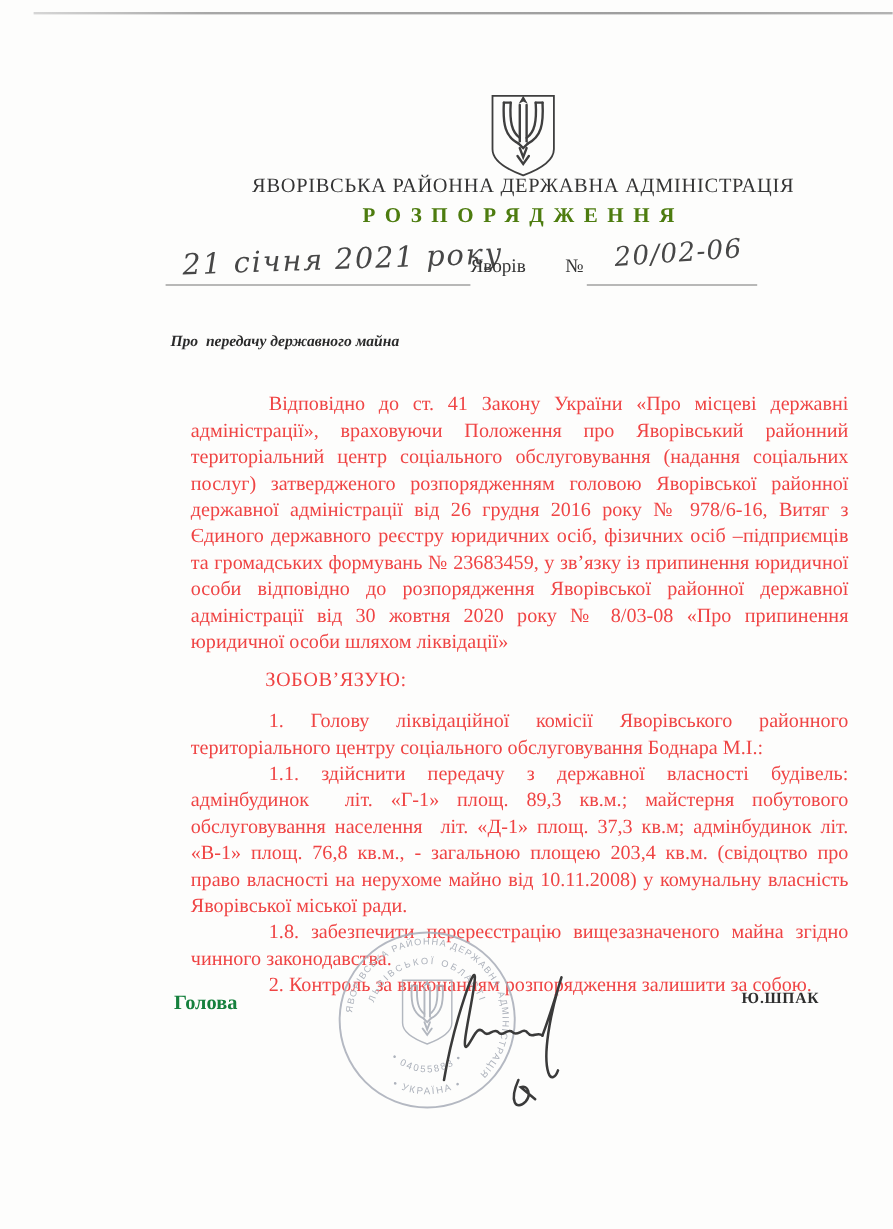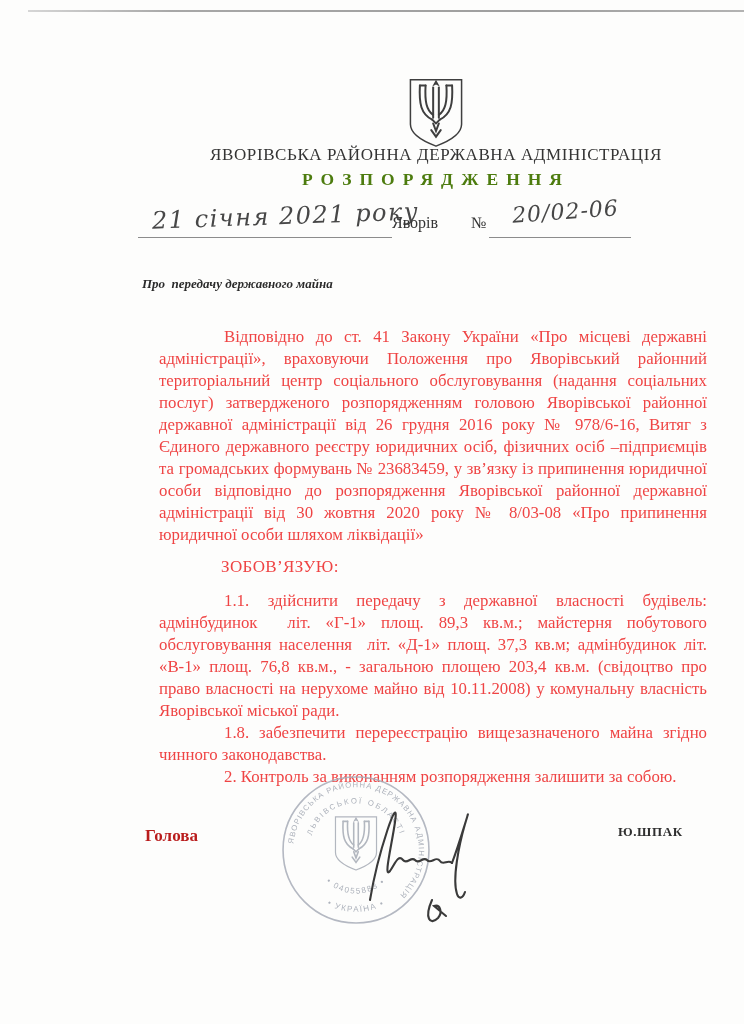--- a/index.html
+++ b/index.html
@@ -66,21 +66,21 @@
     font-size:16.8px;line-height:22px;color:#ef4444;margin-left:47px;
   }
   .body-flow p{
     margin:0;text-align:justify;text-indent:65px;white-space:pre-wrap;
   }
   .resolve-heading{
     margin:10px 0 12px 62px;font-weight:normal;font-size:17px;letter-spacing:.4px;
   }
 
   
-  .sig-role{position:absolute;left:145px;top:826px;font-weight:bold;font-size:17px;color:#b91c1c;}
+  .sig-role{position:absolute;left:145px;top:826px;font-weight:bold;font-size:17px;color:#15803d;}
   .sig-name{position:absolute;left:618px;top:824px;font-weight:bold;font-size:13px;letter-spacing:.6px;color:#2f2f2f;}
 
   .stamp{position:absolute;left:280px;top:774px;width:152px;height:152px;opacity:.85;}
   .stamp text{
     font-family:"Liberation Sans", sans-serif;
     fill:#a0a6b1;
   }
   .signature-ink{position:absolute;left:362px;top:782px;width:130px;height:172px;}
 </style>
 </head>
@@ -123,20 +123,21 @@
   <div class="place">Яворів</div>
   <div class="num-label">№</div>
   <div class="hw hw-number">20/02-06</div>
   <div class="rule-number"></div>
 
   <div class="subject">Про  передачу державного майна</div>
 
   <div class="body-flow">
     <p>Відповідно до ст. 41 Закону України «Про місцеві державні адміністрації», враховуючи Положення про Яворівський районний територіальний центр соціального обслуговування (надання соціальних послуг) затвердженого розпорядженням головою Яворівської районної державної адміністрації від 26 грудня 2016 року № 978/6-16, Витяг з Єдиного державного реєстру юридичних осіб, фізичних осіб –підприємців та громадських формувань № 23683459, у зв’язку із припинення юридичної особи відповідно до розпорядження Яворівської районної державної адміністрації від 30 жовтня 2020 року № 8/03-08 «Про припинення юридичної особи шляхом ліквідації»</p>
     <div class="resolve-heading">ЗОБОВ’ЯЗУЮ:</div>
+    <p>1. Голову ліквідаційної комісії Яворівського районного територіального центру соціального обслуговування Боднара М.І.:</p>
     <p>1.1. здійснити передачу з державної власності будівель: адмінбудинок  літ. «Г-1» площ. 89,3 кв.м.; майстерня побутового обслуговування населення  літ. «Д-1» площ. 37,3 кв.м; адмінбудинок літ. «В-1» площ. 76,8 кв.м., - загальною площею 203,4 кв.м. (свідоцтво про право власності на нерухоме майно від 10.11.2008) у комунальну власність Яворівської міської ради.</p>
     <p>1.8. забезпечити перереєстрацію вищезазначеного майна згідно чинного законодавства.</p>
     <p>2. Контроль за виконанням розпорядження залишити за собою.</p>
   </div>
 
   <div class="sig-role">Голова</div>
   <div class="sig-name">Ю.ШПАК</div>
 
   <div class="stamp">
     <svg width="152" height="152" viewBox="0 0 150 150" xmlns="http://www.w3.org/2000/svg">

